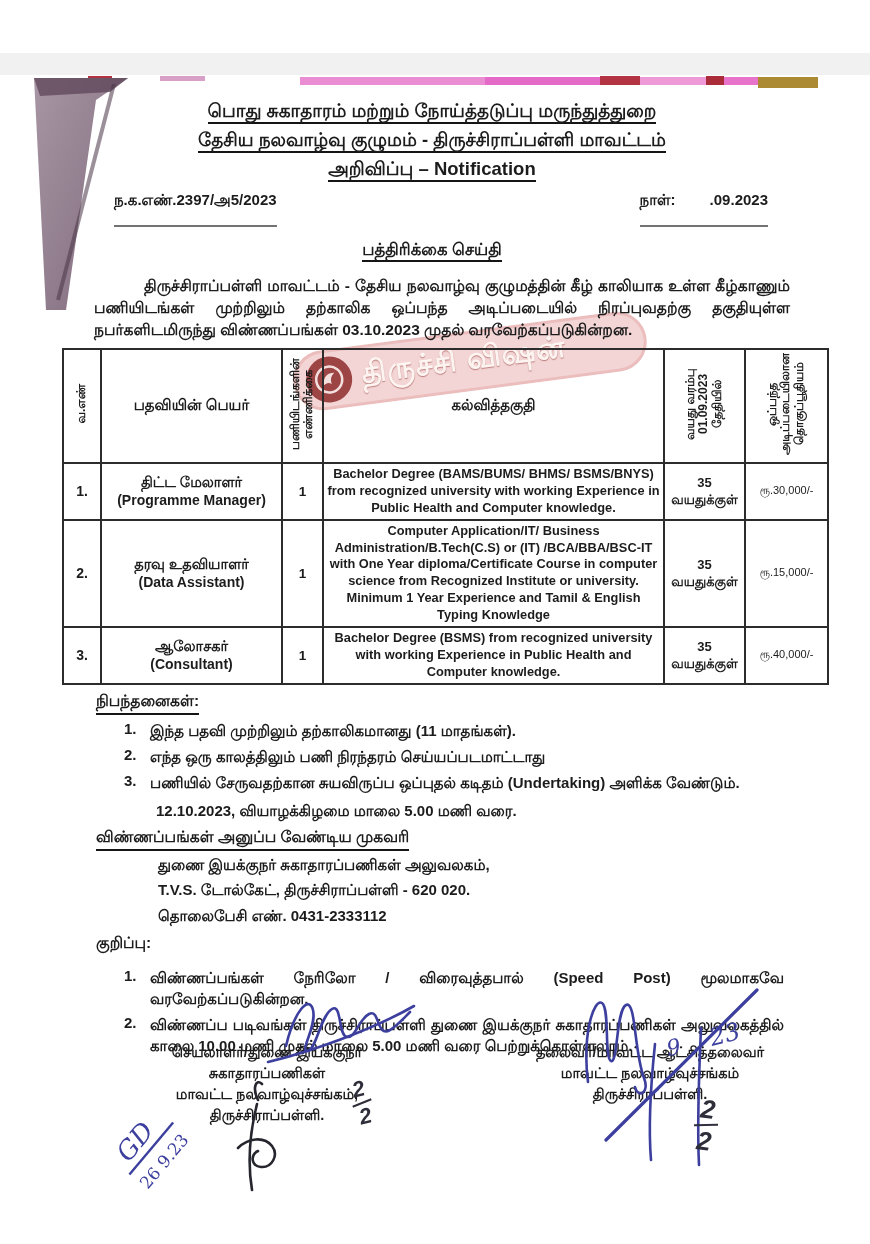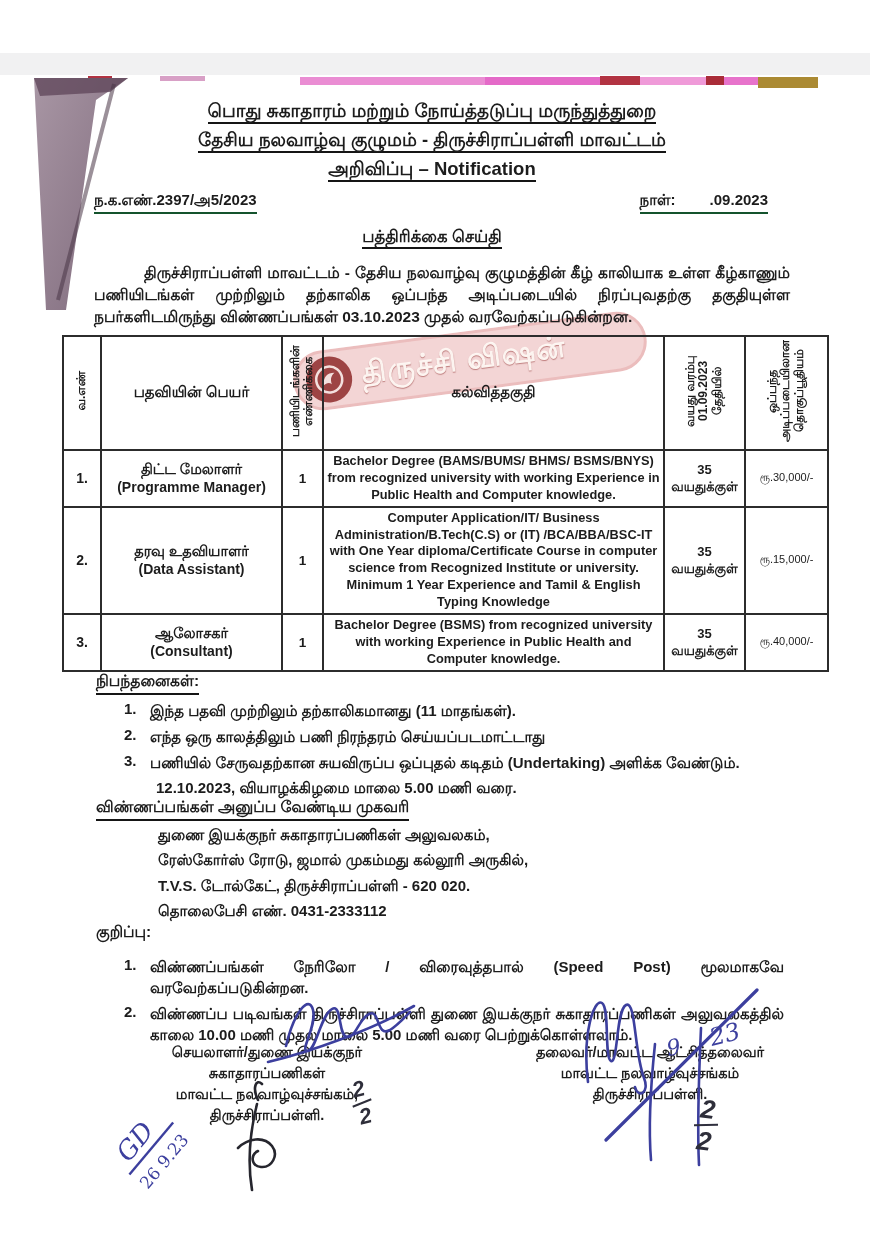--- a/index.html
+++ b/index.html
@@ -15,21 +15,21 @@
              border-radius:32px;padding:0 10px;box-sizing:border-box;}
   .wm-logo{width:46px;height:46px;border-radius:50%;background:#8f2b2b;flex:0 0 auto;
            display:flex;align-items:center;justify-content:center;opacity:.85;}
   .wm-text{font-size:30px;font-weight:700;color:rgba(255,250,246,0.95);letter-spacing:1px;
            text-shadow:0 1px 1px rgba(140,40,40,.5);white-space:nowrap;}
   
   .paper{position:absolute;left:58px;top:96px;width:748px;z-index:2;background:transparent;}
   .title{ text-align:center;font-weight:700;font-size:18.5px;line-height:29px;}
   .title .u{border-bottom:2.5px solid #151515;padding-bottom:1px;}
   .refrow{display:flex;justify-content:space-between;margin-top:8px;padding:0 38px 0 36px;}
-  .refno,.dateno{font-weight:700;font-size:15px;border-bottom:2px solid #14532d;padding-bottom:1px;}
+  .refno,.dateno{font-weight:700;font-size:15px;border-bottom:2px solid #737373;padding-bottom:14px;margin-left:20px;}
   .gap{display:inline-block;width:34px;}
   .subtitle{text-align:center;margin-top:13px;}
   .subtitle span{font-weight:700;font-size:16.5px;border-bottom:2.5px solid #151515;padding-bottom:2px;}
   .intro{margin:14px 16px 0 36px;text-align:justify;font-size:15.5px;font-weight:600;
          line-height:22px;text-indent:50px;}
   
   table.jobs{border-collapse:collapse;margin:7px 0 0 4px;width:729px;table-layout:fixed;background:transparent;}
   table.jobs th,table.jobs td{border:2px solid #2c2c2c;padding:2px 3px;vertical-align:middle;
          text-align:center;overflow:hidden;background:transparent;}
   th.h-post,td.c-post{width:173px;}
@@ -44,21 +44,21 @@
   .h-horiz{font-size:15px;font-weight:700;}
   td.c-sno{font-size:14px;font-weight:700;}
   .post-ta{font-size:14.5px;font-weight:700;}
   .post-en{font-size:14px;font-weight:700;}
   td.c-vac{font-size:13.5px;font-weight:700;}
   td.c-qual{font-size:12.8px;font-weight:600;line-height:1.32;font-family:"Liberation Sans",sans-serif;}
   td.c-age{font-size:13px;font-weight:700;line-height:1.35;border-radius:10px;}
   td.c-pay{font-size:11px;font-weight:400;}
   tr.r1{height:56px;} tr.r2{height:106px;} tr.r3{height:54px;}
   
-  .sec{margin-left:38px;}
+  .sec{margin-left:38px;margin-top:7px;}
   .sec-h{display:inline-block;font-weight:700;font-size:15.5px;border-bottom:2px solid #151515;padding-bottom:1px;}
   .sec-h.nou{border-bottom:none;}
   .oli{display:flex;margin:5px 0 0 28px;width:660px;}
   .oli .num{flex:0 0 26px;font-weight:700;font-size:15px;}
   .oli .txt{flex:1;font-weight:600;font-size:15px;line-height:21px;text-align:justify;}
   .plain{margin:4px 0 0 60px;font-weight:600;font-size:15px;line-height:21px;}
   .addr{margin:3px 0 0 62px;font-weight:600;font-size:15px;line-height:22.5px;}
   
   .sig{position:absolute;z-index:2;text-align:center;font-weight:700;font-size:14.5px;line-height:21px;}
   .sig.left{left:112px;top:1042px;width:310px;}
@@ -189,21 +189,20 @@
         </div>
     </div>
 
     <div class="sec">
       <div class="plain">12.10.2023, வியாழக்கிழமை மாலை 5.00 மணி வரை.</div>
     </div>
 
     <div class="sec">
       <span class="sec-h">விண்ணப்பங்கள் அனுப்ப வேண்டிய முகவரி</span>
       <div class="addr">துணை இயக்குநர் சுகாதாரப்பணிகள் அலுவலகம்,</div>
-      <div class="addr">ரேஸ்கோர்ஸ் ரோடு, ஜமால் முகம்மது கல்லூரி அருகில்,</div>
       <div class="addr">T.V.S. டோல்கேட், திருச்சிராப்பள்ளி - 620 020.</div>
       <div class="addr">தொலைபேசி எண். 0431-2333112</div>
     </div>
 
     <div class="sec">
       <span class="sec-h nou">குறிப்பு:</span>
       <div class="oli" style="margin-top:12px">
           <span class="num">1.</span>
           <span class="txt">விண்ணப்பங்கள் நேரிலோ / விரைவுத்தபால் (Speed Post) மூலமாகவே வரவேற்கப்படுகின்றன.</span>
         </div>

